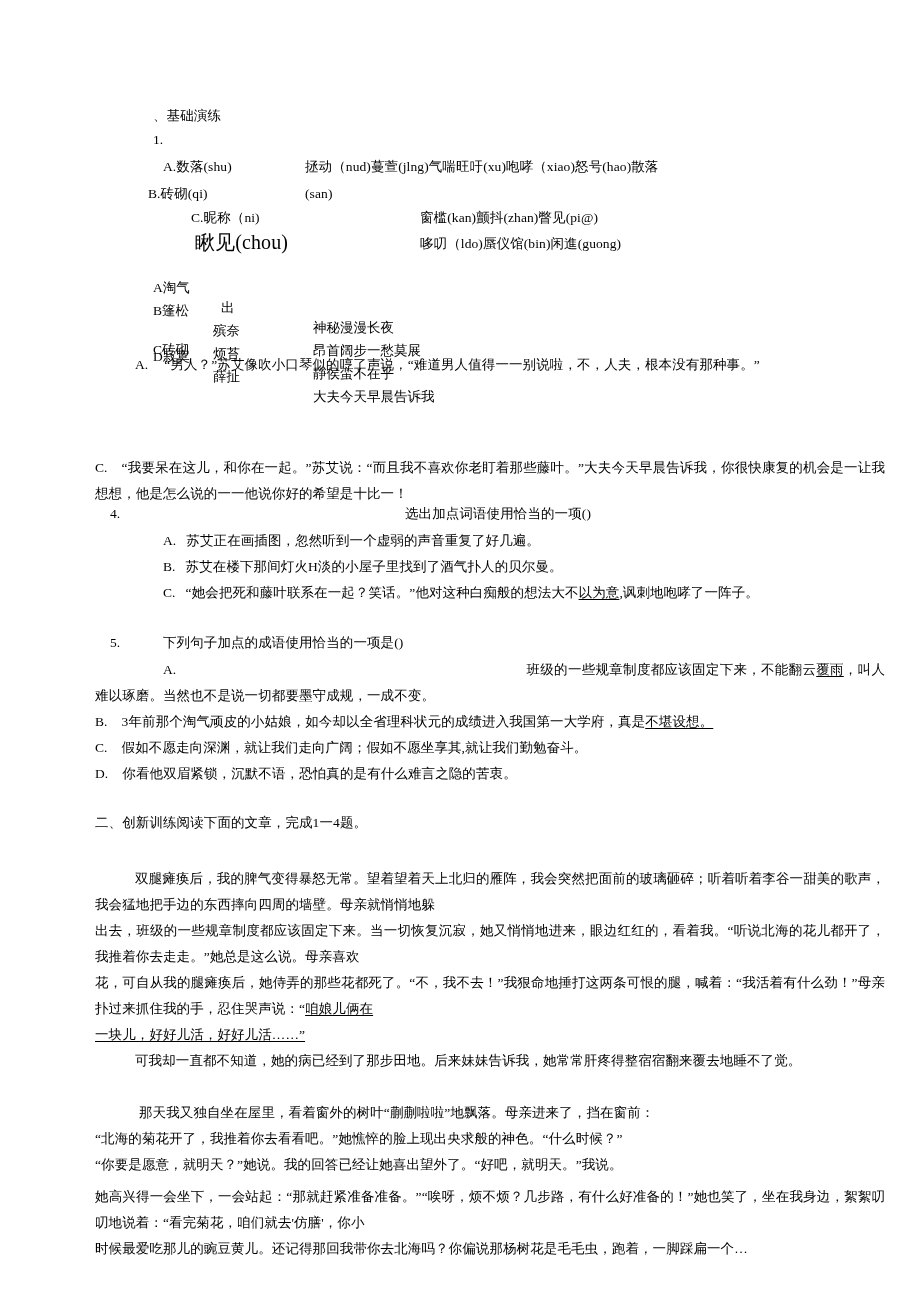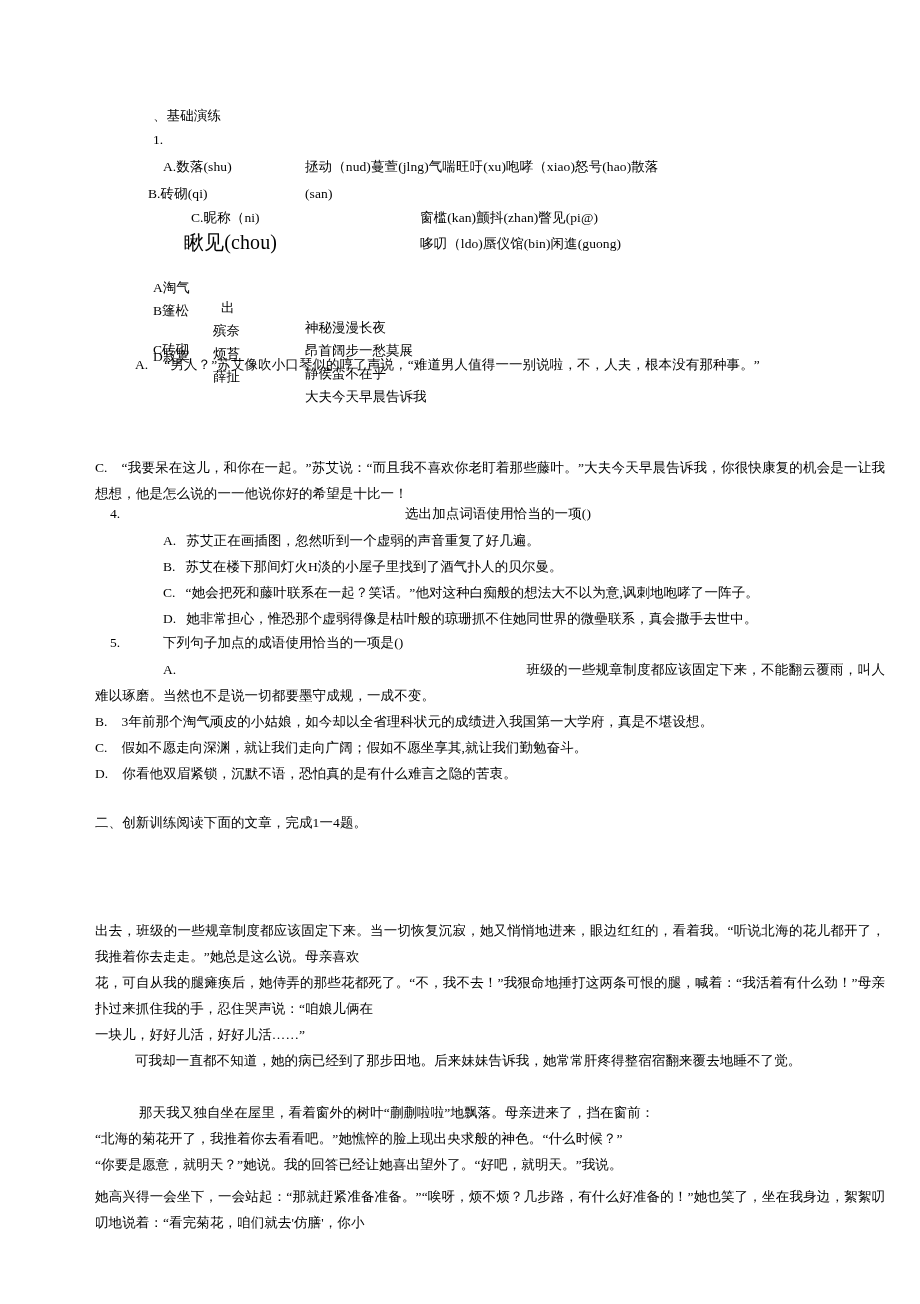--- a/index.html
+++ b/index.html
@@ -29,56 +29,56 @@
     letter-spacing: 0.1px;
   }
   .wrap {
     position: absolute;
     font-size: 13.5px;
     line-height: 26px;
     white-space: normal;
     text-align: justify;
     letter-spacing: 0.1px;
   }
-  .u { text-underline-offset: 2px; }
+  .u { text-decoration: underline; text-underline-offset: 2px; }
   .big {
     font-size: 20px;
     line-height: 24px;
   }
   .center-title {
     position: absolute;
     font-size: 13.5px;
     line-height: 20px;
     font-weight: bold;
     text-align: center;
   }
   .tbl-row { position: absolute; font-size: 13.5px; line-height: 20px; white-space: pre; }
   .col-a { position: absolute; }
   .col-b { position: absolute; }
-  .col-c { position: absolute; }
+  .col-c { position: absolute; margin-left: 8px; }
 </style>
 </head>
 <body>
 
 <div class="page">
 
   <div class="tx" style="left:153px; top:106px;">、基础演练</div>
 
   <div class="tx" style="left:153px; top:130px;">1.</div>
 
   <div class="tx" style="left:163px; top:157px;">A.数落(shu)</div>
   <div class="tx" style="left:305px; top:157px;">拯动（nud)蔓萱(jlng)气喘旺吁(xu)咆哮（xiao)怒号(hao)散落</div>
 
   <div class="tx" style="left:148px; top:184px;">B.砖砌(qi)</div>
   <div class="tx" style="left:305px; top:184px;">(san)</div>
 
   <div class="tx" style="left:163px; top:208px;margin-left:28px;">C.昵称（ni)</div>
   <div class="tx" style="left:420px; top:208px;">窗槛(kan)颤抖(zhan)瞥见(pi@)</div>
 
-  <div class="tx big" style="left:136px; top:230px;padding-left:48px;">瞅见(chou)</div>
+  <div class="tx big" style="left:147px; top:230px;padding-left:48px;">瞅见(chou)</div>
   <div class="tx" style="left:420px; top:234px;">哆叨（ldo)蜃仪馆(bin)闲進(guong)</div>
 
   <div class="tbl-row" style="left:153px; top:258px;">
     <span class="col-a" style="left:0px;">A淘气</span>
     <span class="col-b" style="left:68px;">出</span>
     <span class="col-c" style="left:152px;">神秘漫漫长夜</span>
   </div>
   <div class="tbl-row" style="left:153px; top:281px;">
     <span class="col-a" style="left:0px;">B篷松</span>
     <span class="col-b" style="left:60px;">殡奈</span>
@@ -112,23 +112,20 @@
   </div>
 
   <div class="wrap" style="left:163px; top:554px; width:720px;">
     <span>B.</span><span style="display:inline-block;width:10px;"></span><span>苏艾在楼下那间灯火H淡的小屋子里找到了酒气扑人的贝尔曼。</span>
   </div>
 
   <div class="wrap" style="left:163px; top:580px; width:740px;">
     <span>C.</span><span style="display:inline-block;width:10px;"></span><span>“她会把死和藤叶联系在一起？笑话。”他对这种白痴般的想法大不</span><span class="u">以为意</span><span>,讽刺地咆哮了一阵子。</span>
   </div>
 
-  <div class="wrap" style="left:163px; top:606px; width:740px;">
-    <span>D.</span><span style="display:inline-block;width:10px;"></span><span>她非常担心，惟恐那个虚弱得像是枯叶般的琼珊抓不住她同世界的微壘联系，真会撒手去世中。</span>
-  </div>
 
   <div class="tx" style="left:110px; top:633px;">5.</div>
   <div class="tx" style="left:163px; top:633px;">下列句子加点的成语使用恰当的一项是()</div>
 
   <div class="wrap" style="left:95px; top:657px; width:790px;">
     <span style="display:inline-block;width:68px;"></span><span>A.</span><span style="display:inline-block;width:350px;"></span><span>班级的一些规章制度都应该固定下来，不能翻云</span><span class="u">覆雨</span><span>，叫人难以琢磨。当然也不是说一切都要墨守成规，一成不变。</span>
   </div>
 
   <div class="wrap" style="left:95px; top:709px; width:790px;">
     <span>B.</span><span style="display:inline-block;width:14px;"></span><span>3年前那个淘气顽皮的小姑娘，如今却以全省理科状元的成绩进入我国第一大学府，真是</span><span class="u">不堪设想。</span><span></span>
@@ -138,20 +135,23 @@
     <span>C.</span><span style="display:inline-block;width:14px;"></span><span>假如不愿走向深渊，就让我们走向广阔；假如不愿坐享其,就让我们勤勉奋斗。</span>
   </div>
 
   <div class="wrap" style="left:95px; top:761px; width:790px;">
     <span>D.</span><span style="display:inline-block;width:14px;"></span><span>你看他双眉紧锁，沉默不语，恐怕真的是有什么难言之隐的苦衷。</span>
   </div>
 
   <div class="tx" style="left:95px; top:813px;">二、创新训练阅读下面的文章，完成1一4题。</div>
 
 
+  <div class="wrap" style="left:95px; top:866px; width:790px; text-indent:40px;">
+    <span>双腿瘫痪后，我的脾气变得暴怒无常。望着望着天上北归的雁阵，我会突然把面前的玻璃砸碎；听着听着李谷一甜美的歌声，我会猛地把手边的东西摔向四周的墙壁。母亲就悄悄地躲</span>
+  </div>
 
   <div class="wrap" style="left:95px; top:918px; width:790px;">
     <span>出去，班级的一些规章制度都应该固定下来。当一切恢复沉寂，她又悄悄地进来，眼边红红的，看着我。“听说北海的花儿都开了，我推着你去走走。”她总是这么说。母亲喜欢</span>
   </div>
 
   <div class="wrap" style="left:95px; top:970px; width:790px;">
     <span>花，可自从我的腿瘫痪后，她侍弄的那些花都死了。“不，我不去！”我狠命地捶打这两条可恨的腿，喊着：“我活着有什么劲！”母亲扑过来抓住我的手，忍住哭声说：“</span><span class="u">咱娘儿俩在</span>
   </div>
 
   <div class="wrap" style="left:95px; top:1048px; width:790px; text-indent:40px;">
@@ -171,14 +171,17 @@
   </div>
 
   <div class="wrap" style="left:95px; top:1152px; width:790px;">
     <span>“你要是愿意，就明天？”她说。我的回答已经让她喜出望外了。“好吧，就明天。”我说。</span>
   </div>
 
   <div class="wrap" style="left:95px; top:1184px; width:790px;">
     <span>她高兴得一会坐下，一会站起：“那就赶紧准备准备。”“唉呀，烦不烦？几步路，有什么好准备的！”她也笑了，坐在我身边，絮絮叨叨地说着：“看完菊花，咱们就去'仿膳'，你小</span>
   </div>
 
+  <div class="wrap" style="left:95px; top:1236px; width:800px;">
+    <span>时候最爱吃那儿的豌豆黄儿。还记得那回我带你去北海吗？你偏说那杨树花是毛毛虫，跑着，一脚踩扁一个…</span>
+  </div>
 
 </div>
 
 </body></html>

